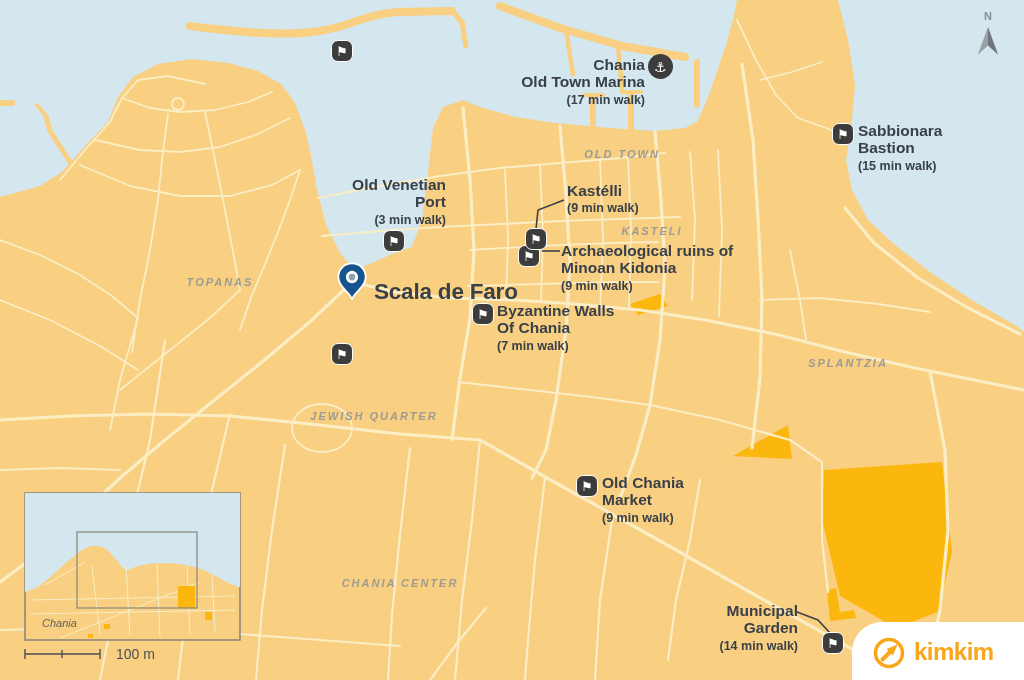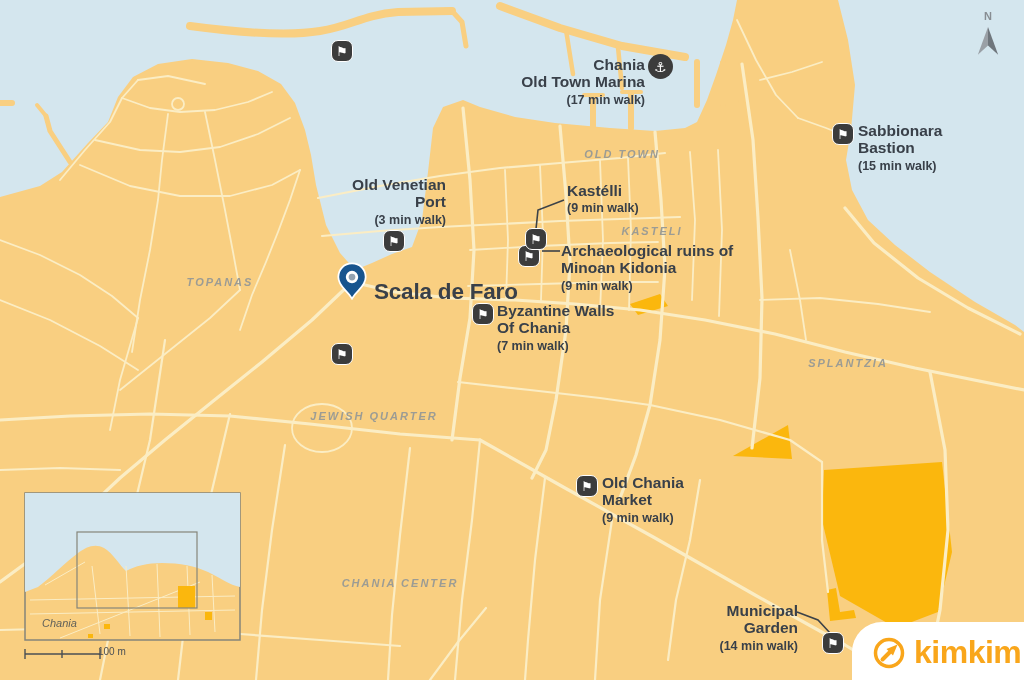--- a/index.html
+++ b/index.html
@@ -20,23 +20,23 @@
   .marker.anchor{width:25px;height:25px;border-radius:50%;border:none;}
   .marker.anchor .anchorglyph{color:#fff;font-size:14px;line-height:1;font-family:"DejaVu Sans",sans-serif;}
   .area-label{position:absolute;transform:translateX(-50%);color:var(--area-label);
       font-style:italic;font-weight:bold;font-size:11px;letter-spacing:2px;white-space:nowrap;}
   #scala-label{position:absolute;left:374px;top:268px;font-size:22.5px;font-weight:bold;color:var(--text-dark);letter-spacing:-0.2px;margin-top:11px;}
   #scala-pin{position:absolute;left:337px;top:262px;z-index:6;}
   #compass{position:absolute;left:966px;top:10px;width:44px;text-align:center;}
   #compass .n{font-size:11px;font-weight:bold;color:#878D92;margin-bottom:1px;}
   #brand-card{position:absolute;left:852px;top:622px;width:220px;height:110px;background:#fff;
       border-radius:30px;z-index:8;display:flex;align-items:flex-start;padding:14px 0 0 20px;box-sizing:border-box;}
-  #brand-card .brand-text{color:var(--brand-orange);font-size:32px;font-weight:bold;letter-spacing:-0.5px;margin-left:8px;line-height:32px;}
+  #brand-card .brand-text{color:var(--brand-orange);font-size:24px;font-weight:bold;letter-spacing:-0.5px;margin-left:8px;line-height:32px;}
   #inset-chania-label{position:absolute;left:42px;top:617px;font-style:italic;font-size:11px;color:#61615A;}
-  #scale-text{position:absolute;left:98px;top:646px;font-size:10px;color:#4A4F54;}
+  #scale-text{position:absolute;left:116px;top:646px;font-size:14px;color:#4A4F54;}
 </style>
 </head>
 <body>
 
 <div id="stage" style="--land: #F9CF81; --water: #D4E6EE; --road: #FBEDC4; --park: #FBB70D; --marker-dark: #3C3C3C; --text-dark: #394049; --area-label: #9C9C94; --pin-blue: #17548E; --brand-orange: #F9A61B;">
 
   <svg id="basemap" width="1024" height="680" viewBox="0 0 1024 680">
 
     <rect x="0" y="0" width="1024" height="680" style="fill:var(--water)"></rect>
 

